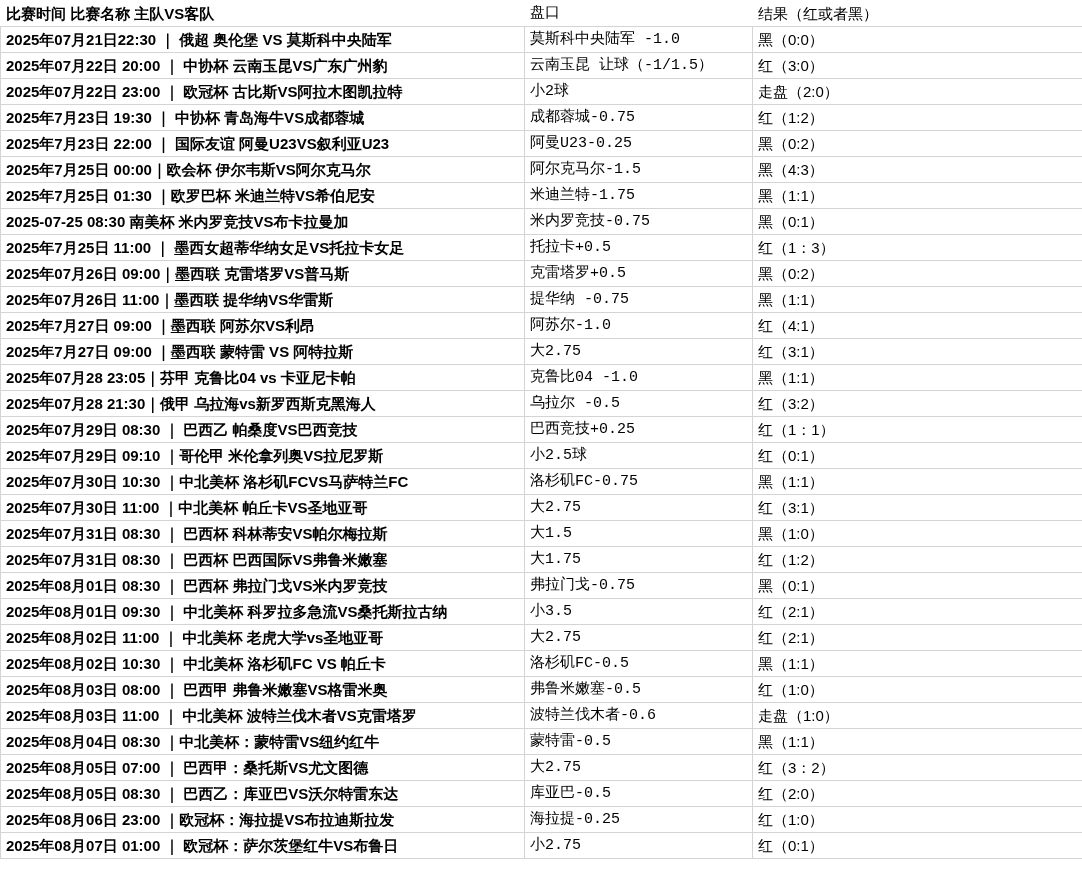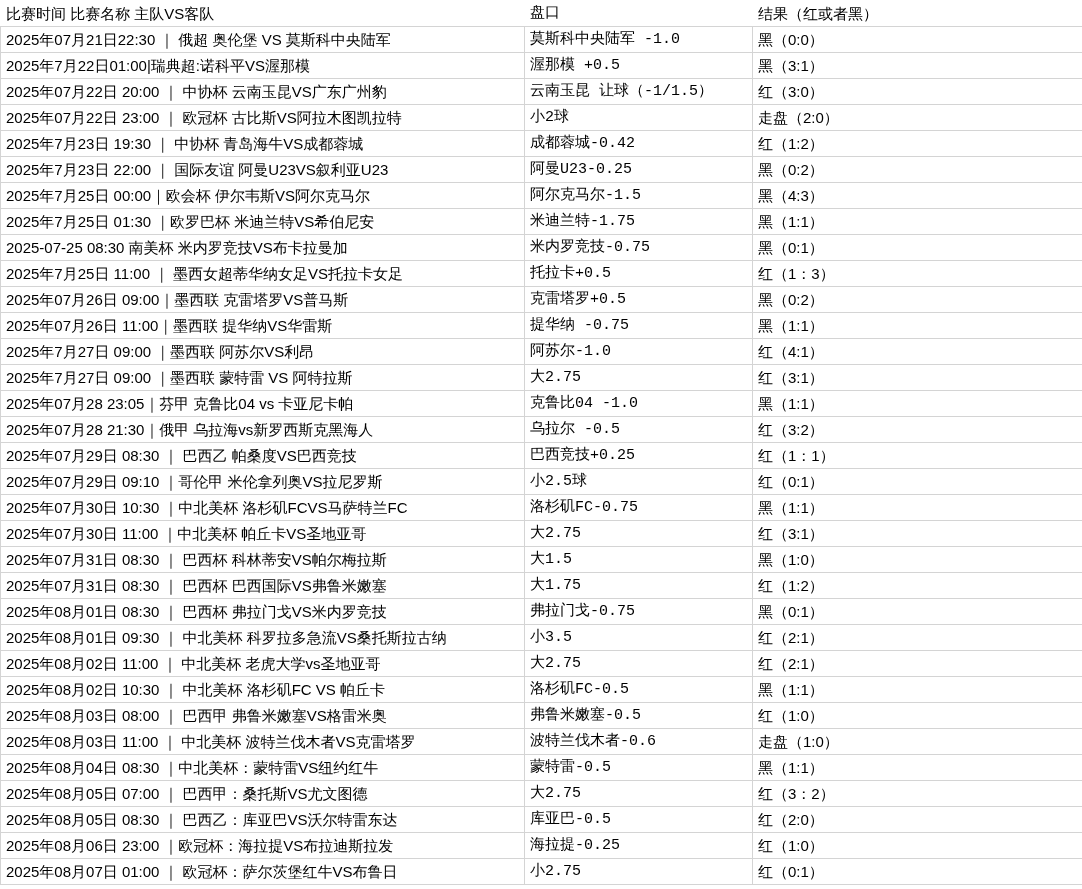--- a/index.html
+++ b/index.html
@@ -32,21 +32,21 @@
     white-space: nowrap;
     overflow: hidden;
     text-overflow: clip;
     vertical-align: middle;
   }
   tr.header-row td {
     border: 1px solid #ffffff;
     border-bottom: 1px solid #d4d4d4;
   }
   tr.header-row td.h-match { border-left: 1px solid #ffffff; }
-  .cell-match { letter-spacing: 0px; }
+  .cell-match { letter-spacing: 0px; font-weight: bold; }
   .cell-line  { letter-spacing: 0px; font-family: Liberation Mono, monospace; }
   .cell-res   { letter-spacing: 0px; margin-top: 32px; }
 </style>
 </head>
 <body>
 
 <table class="sheet">
   <colgroup>
     <col class="c-match">
     <col class="c-line">
@@ -57,37 +57,32 @@
       <td class="h-match cell-match">比赛时间  比赛名称  主队VS客队</td>
       <td class="cell-line">盘口</td>
       <td class="cell-res">结果（红或者黑）</td>
     </tr>
   <tr>
         <td class="cell-match">2025年07月21日22:30 ｜ 俄超 奥伦堡 VS 莫斯科中央陆军</td>
         <td class="cell-line">莫斯科中央陆军 -1.0</td>
         <td class="cell-res">黑（0:0）</td>
       </tr>
       <tr>
-        <td class="cell-match">2025年7月22日01:00|瑞典超:诺科平VS渥那模</td>
-        <td class="cell-line">渥那模 +0.5</td>
-        <td class="cell-res">黑（3:1）</td>
-      </tr>
-      <tr>
         <td class="cell-match">2025年07月22日 20:00 ｜ 中协杯 云南玉昆VS广东广州豹</td>
         <td class="cell-line">云南玉昆 让球（-1/1.5）</td>
         <td class="cell-res">红（3:0）</td>
       </tr>
       <tr>
         <td class="cell-match">2025年07月22日 23:00 ｜ 欧冠杯 古比斯VS阿拉木图凯拉特</td>
         <td class="cell-line">小2球</td>
         <td class="cell-res">走盘（2:0）</td>
       </tr>
       <tr>
         <td class="cell-match">2025年7月23日 19:30 ｜ 中协杯 青岛海牛VS成都蓉城</td>
-        <td class="cell-line">成都蓉城-0.42</td>
+        <td class="cell-line">成都蓉城-0.75</td>
         <td class="cell-res">红（1:2）</td>
       </tr>
       <tr>
         <td class="cell-match">2025年7月23日 22:00 ｜ 国际友谊 阿曼U23VS叙利亚U23</td>
         <td class="cell-line">阿曼U23-0.25</td>
         <td class="cell-res">黑（0:2）</td>
       </tr>
       <tr>
         <td class="cell-match">2025年7月25日 00:00｜欧会杯 伊尔韦斯VS阿尔克马尔</td>
         <td class="cell-line">阿尔克马尔-1.5</td>

